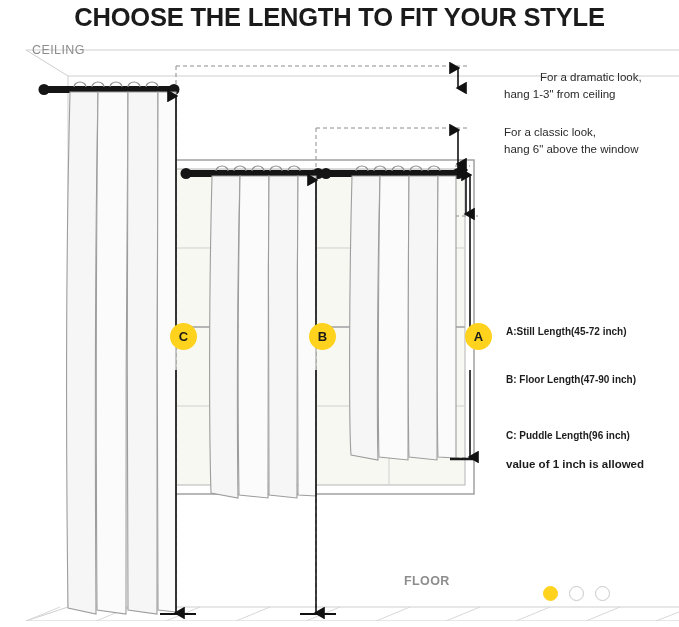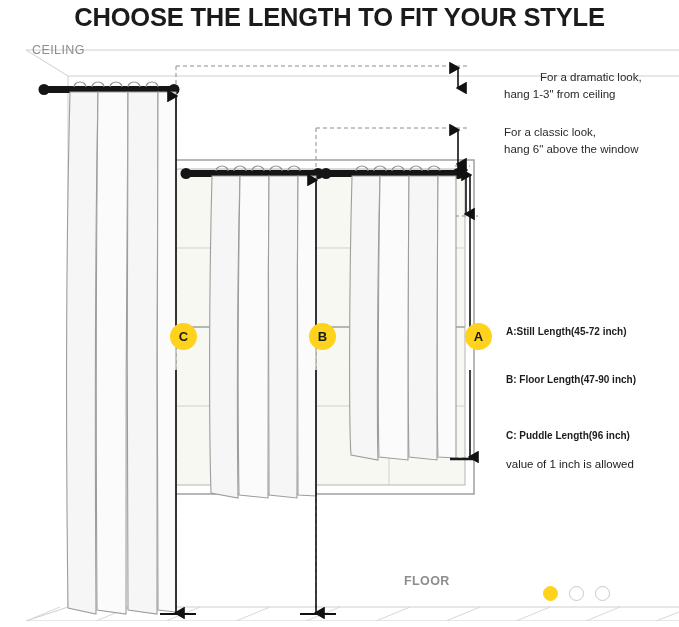--- a/index.html
+++ b/index.html
@@ -260,21 +260,21 @@
 
     <div class="badge" style="left:170px; top:293px;">C</div>
     <div class="badge" style="left:309px; top:293px;">B</div>
     <div class="badge" style="left:465px; top:293px;">A</div>
 
     <div class="legend-item" style="left:506px; top:296px;">A:Still Length(45-72 inch)</div>
     <div class="legend-item" style="left:506px; top:344px;">B: Floor Length(47-90 inch)</div>
 
     <div class="legend-item" style="left:506px; top:374px;margin-top:26px;">C: Puddle Length(96 inch)</div>
 
-    <div class="note-block" style="left:506px; top:426px; font-weight:normal;">value of 1 inch is allowed</div>
+    <div class="note-block" style="left:506px; top:426px; font-weight:bold;">value of 1 inch is allowed</div>
 
     <div class="dots">
       <span class="dot active"></span>
       <span class="dot"></span>
       <span class="dot"></span>
     </div>
 
   </div>
 </div>
 

